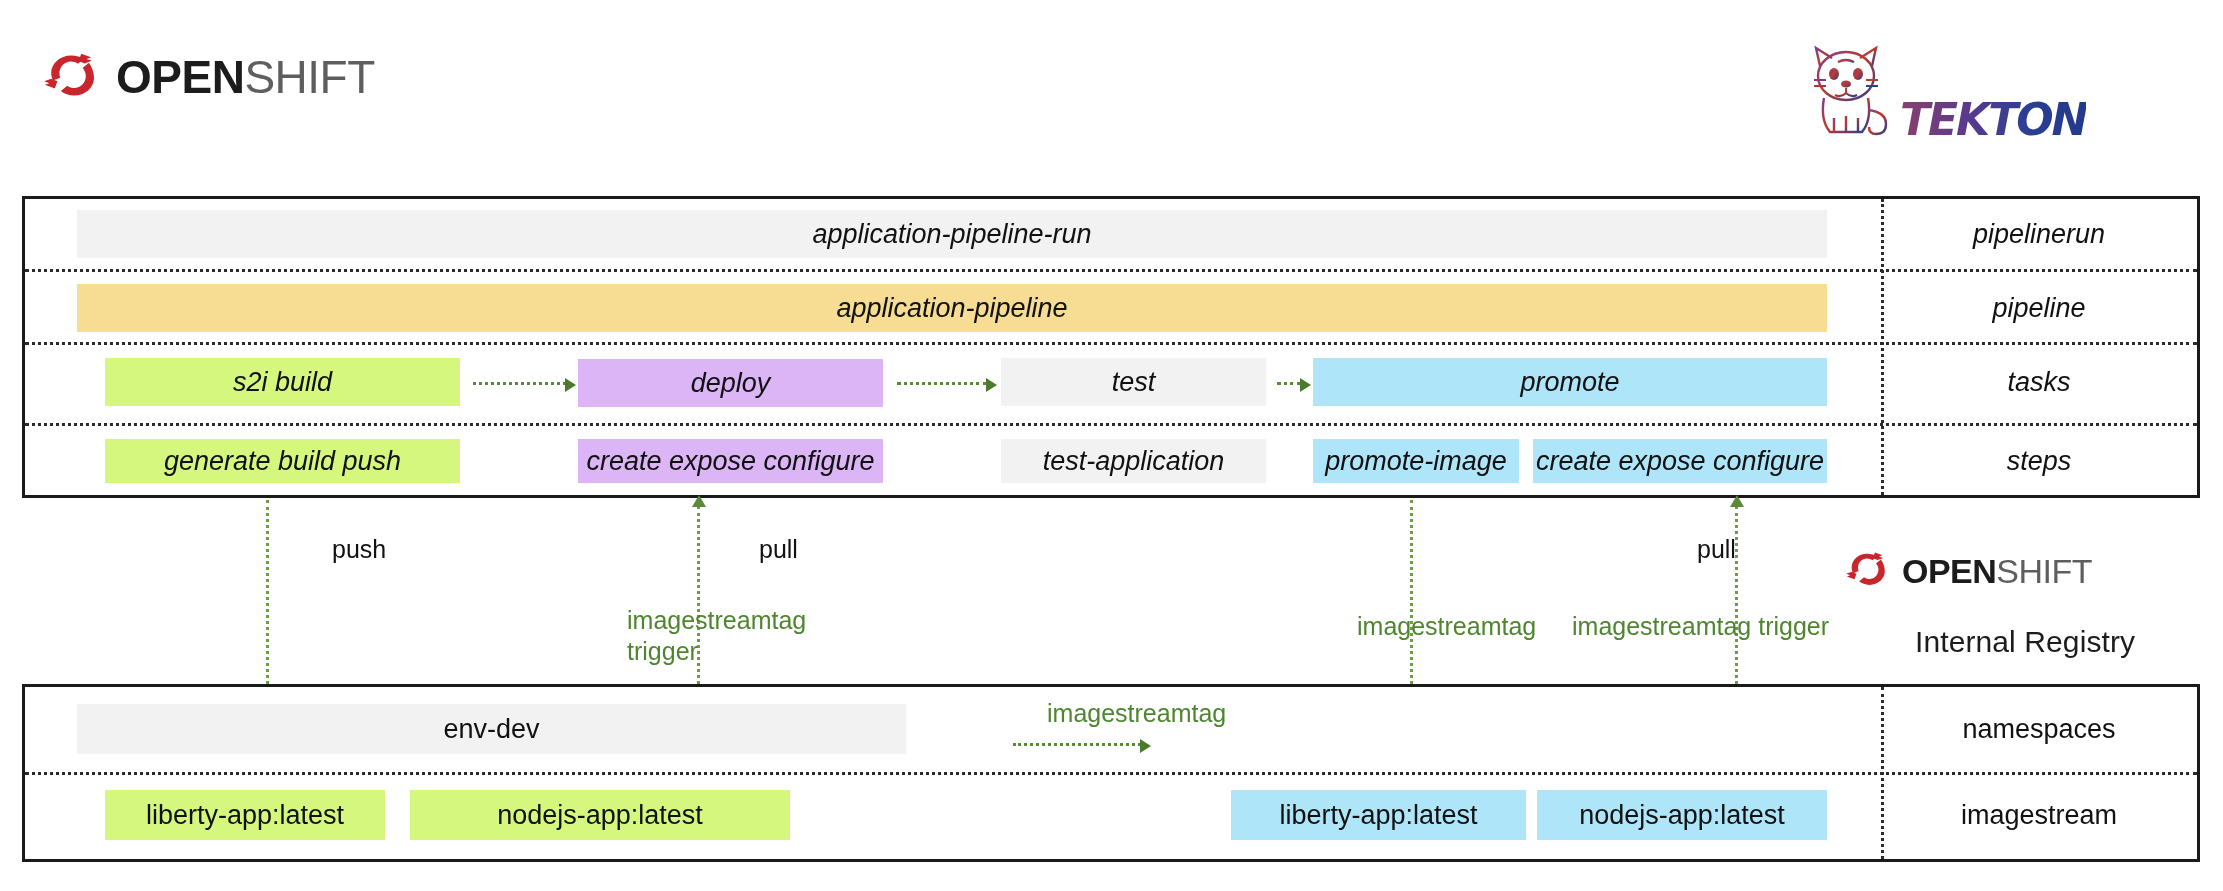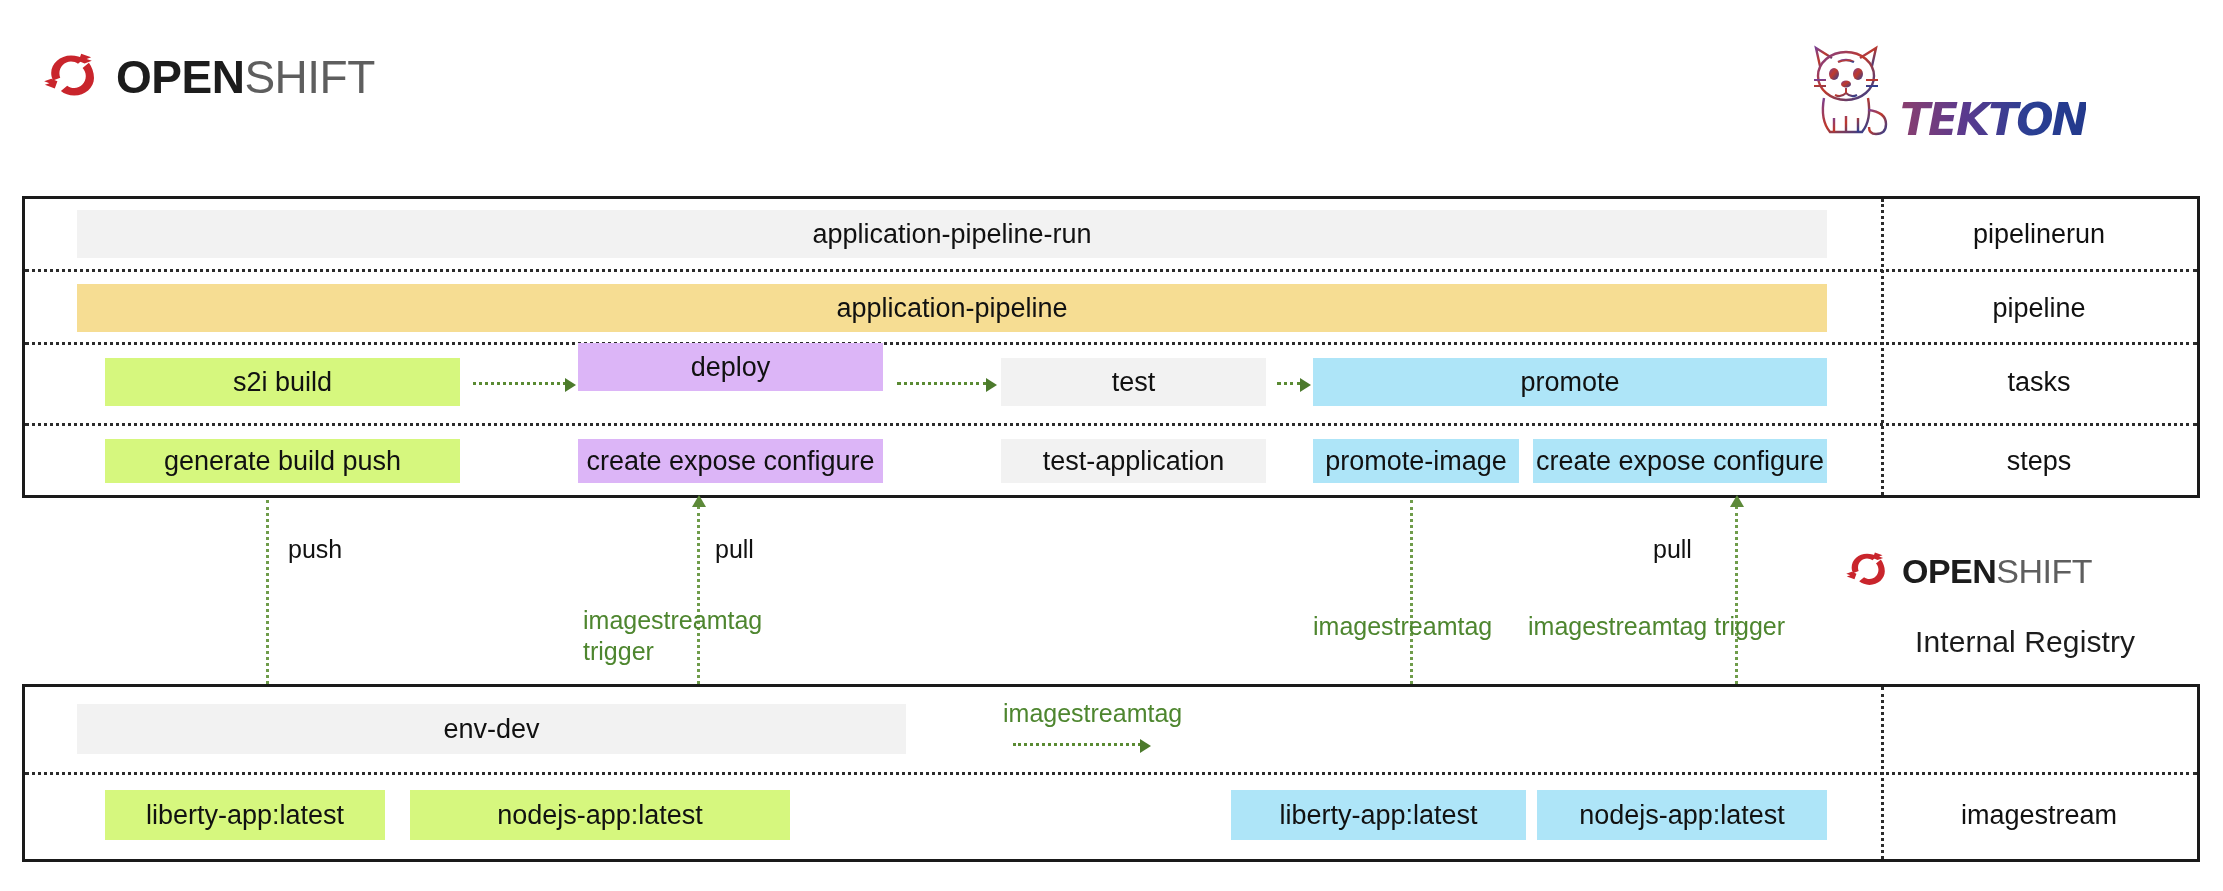--- a/index.html
+++ b/index.html
@@ -37,21 +37,21 @@
     background: linear-gradient(90deg,#8b3f6e 0%, #5a3a8e 35%, #2a3f93 70%, #23398c 100%);
     -webkit-background-clip: text; background-clip: text;
     color: transparent;
     line-height: 1; margin-left: 4px; padding-bottom: 2px;
   }
 
   
   .panel {
     position: absolute; border: 3px solid #1a1a1a; background: #fff;
   }
-  #pipeline-panel { left: 22px; top: 196px; width: 2178px; height: 302px; }
+  #pipeline-panel { left: 22px; top: 196px; width: 2178px; height: 302px; font-style: italic; }
   #registry-panel { left: 22px; top: 684px; width: 2178px; height: 178px; }
   .rowsep {
     position: absolute; left: 0; width: 100%; height: 0;
     border-top: 3px dotted #2b2b2b;
   }
   .vsep {
     position: absolute; top: 0; height: 100%; width: 0;
     border-left: 3px dotted #2b2b2b;
   }
 
@@ -83,21 +83,21 @@
     border-top: 12px solid #5d8a39;
     border-left: 7px solid transparent; border-right: 7px solid transparent;
   }
   .varrow.up::after {
     content: ""; position: absolute; left: -8px; top: -11px;
     border-bottom: 12px solid #5d8a39;
     border-left: 7px solid transparent; border-right: 7px solid transparent;
   }
 
   .conn-label {
-    position: absolute; font-size: 25px; color: #111; white-space: nowrap;
+    position: absolute; font-size: 25px; color: #111; white-space: nowrap; margin-left: 44px;
   }
   .conn-label.green { color: #4e862f; }
   .conn-label.green.two { line-height: 1.22; white-space: normal; }
 </style>
 </head>
 <body>
 
 <div class="canvas">
 
   <div class="os-logo" id="openshift-top">
@@ -161,21 +161,21 @@
     <div class="rowlabel" style="left:1856px; top:11px; width:316px; height:48px;">pipelinerun</div>
 
     <div class="chip amber" style="left:52px; top:85px; width:1750px; height:48px;">
       <span>application-pipeline</span>
     </div>
     <div class="rowlabel" style="left:1856px; top:85px; width:316px; height:48px;">pipeline</div>
 
     <div class="chip green" style="left:80px; top:159px; width:355px; height:48px;">
       <span>s2i build</span>
     </div>
-    <div class="chip purple" style="left:553px; top:144px; width:305px; height:48px;">
+    <div class="chip purple" style="left:553px; top:160px; width:305px; height:48px;">
       <span>deploy</span>
     </div>
     <div class="chip gray" style="left:976px; top:159px; width:265px; height:48px;">
       <span>test</span>
     </div>
     <div class="chip blue" style="left:1288px; top:159px; width:514px; height:48px;">
       <span>promote</span>
     </div>
 
     <div class="harrow" style="left:448px; top:183px; width:93px;"></div>
@@ -219,20 +219,21 @@
   <div class="conn-label green" style="left:1528px; top:612px;">imagestreamtag trigger</div>
 
   <div class="panel" id="registry-panel">
 
     <div class="rowsep" style="top:85px;"></div>
     <div class="vsep" style="left:1856px;"></div>
 
     <div class="chip gray" style="left:52px; top:17px; width:829px; height:50px;">
       <span>env-dev</span>
     </div>
+    <div class="rowlabel" style="left:1856px; top:17px; width:316px; height:50px;">namespaces</div>
 
     <div class="conn-label green" style="left:978px; top:12px;">imagestreamtag</div>
     <div class="harrow" style="left:988px; top:56px; width:128px;"></div>
 
     <div class="chip green" style="left:80px; top:103px; width:280px; height:50px;">
       <span>liberty-app:latest</span>
     </div>
     <div class="chip green" style="left:385px; top:103px; width:380px; height:50px;">
       <span>nodejs-app:latest</span>
     </div>

